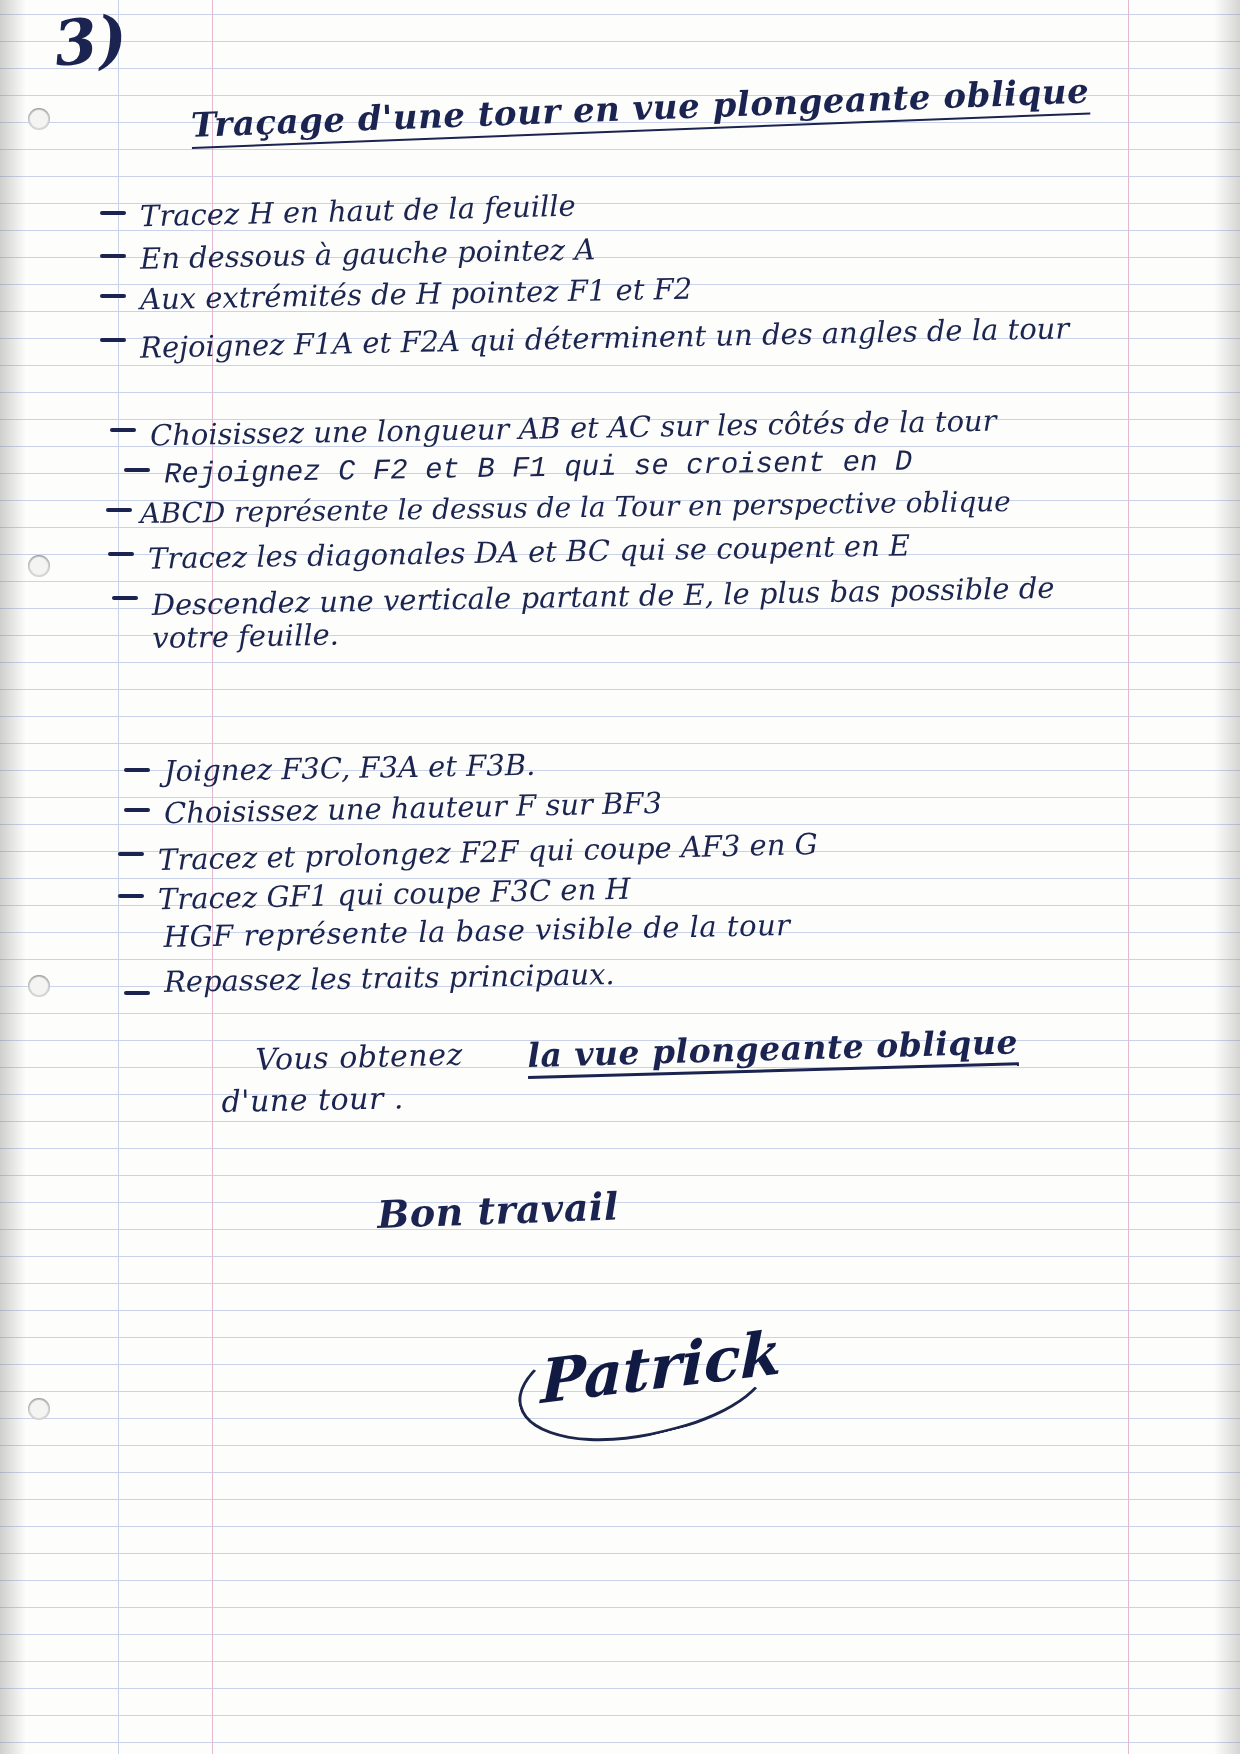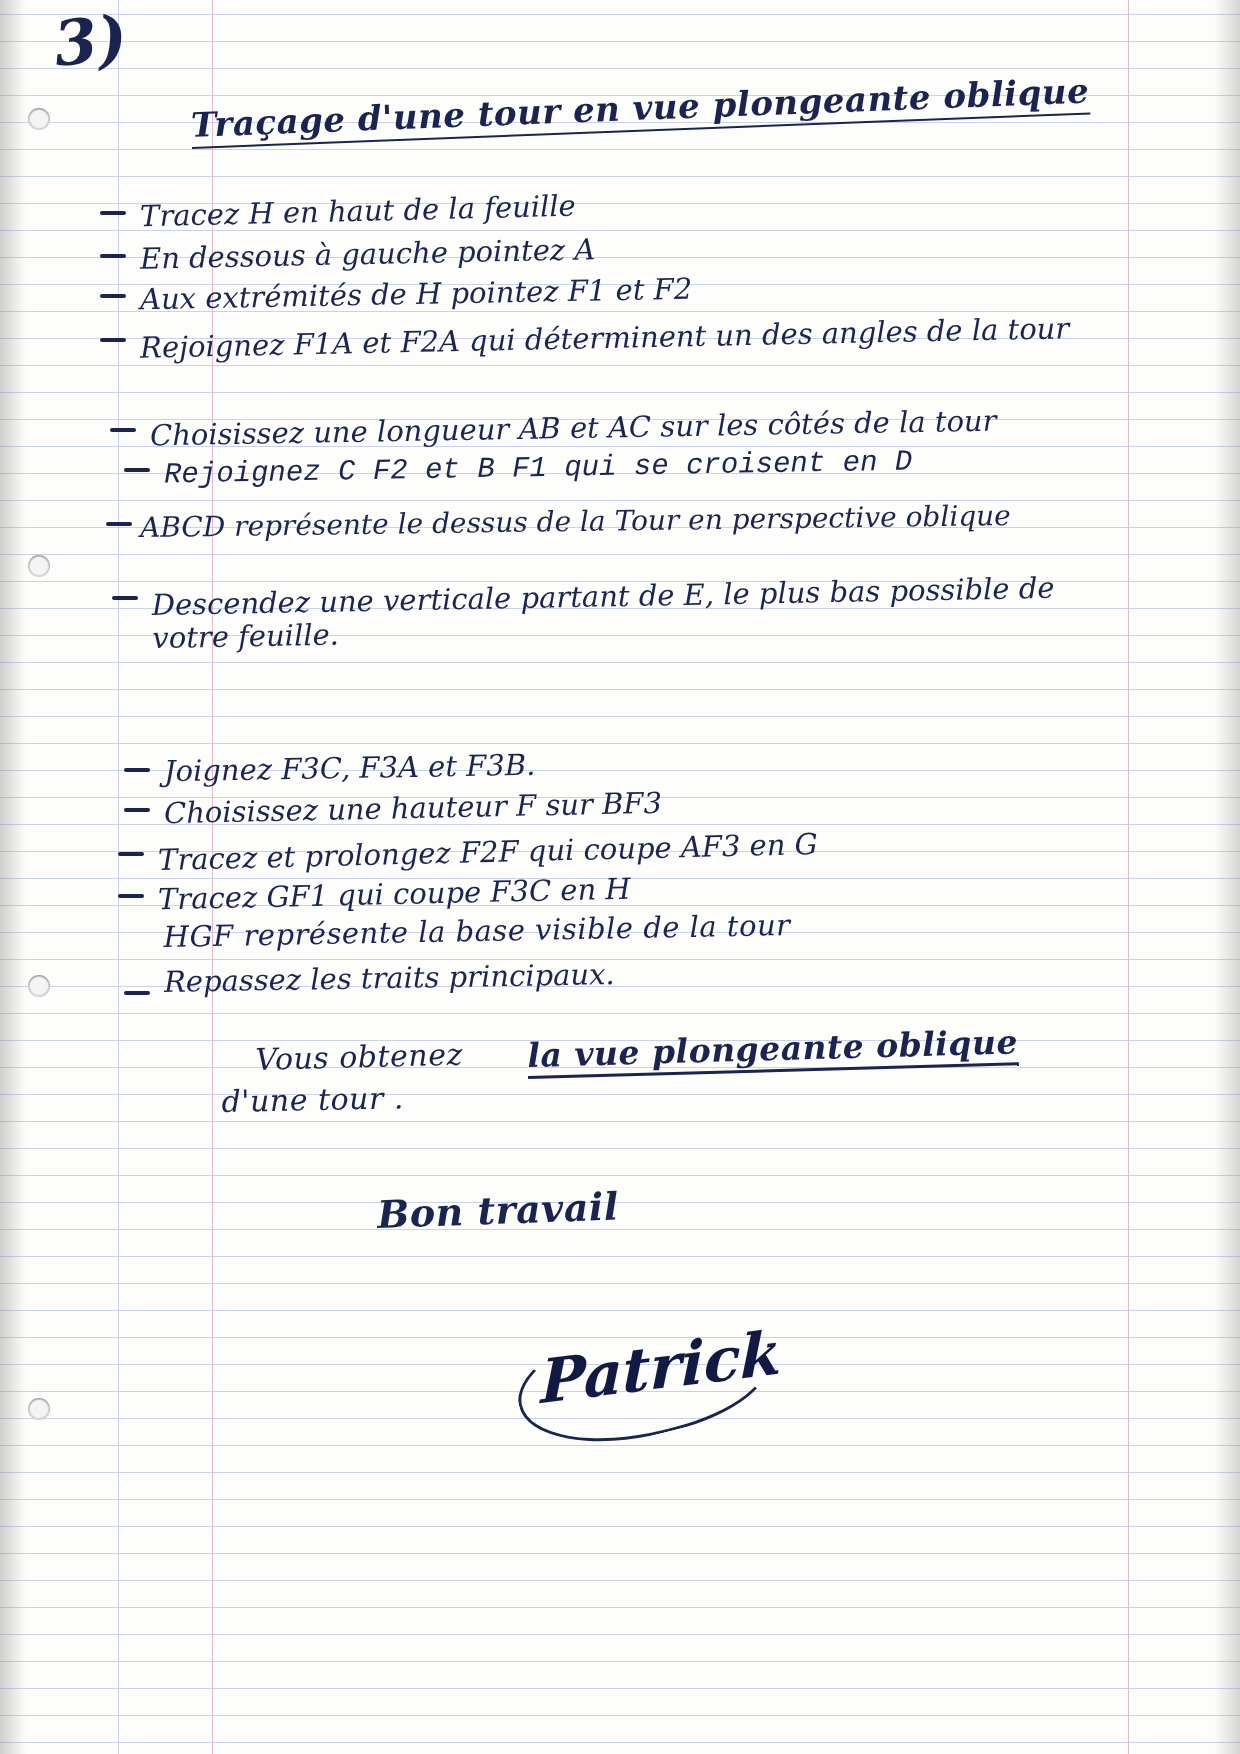--- a/index.html
+++ b/index.html
@@ -274,25 +274,29 @@
     <div class="bullet-row" style="left:110px; top:412px; width:1000px;">
       <span class="dash"></span>
       <span class="line-text" style="transform:rotate(-1.0deg); max-width:980px;">Choisissez une longueur AB et AC sur les côtés de la tour</span>
     </div>
 
     <div class="bullet-row" style="left:124px; top:452px;font-family:Liberation Mono, monospace;">
       <span class="dash"></span>
       <span class="line-text" style="transform:rotate(-1.0deg);">Rejoignez C F2 et B F1 qui se croisent en D</span>
     </div>
 
-    <div class="bullet-row" style="left:106px; top:506px; width:1010px;gap:8px;">
+    <div class="bullet-row" style="left:106px; top:492px; width:1010px;gap:8px;">
       <span class="dash"></span>
       <span class="line-text" style="transform:rotate(-0.8deg); max-width:1000px; font-size:28px;">ABCD représente le dessus de la Tour en perspective oblique</span>
     </div>
 
+    <div class="bullet-row" style="left:108px; top:536px;">
+      <span class="dash"></span>
+      <span class="line-text" style="transform:rotate(-1.0deg);">Tracez les diagonales DA et BC qui se coupent en E</span>
+    </div>
 
     <div class="bullet-row" style="left:112px; top:580px; width:1000px;">
       <span class="dash"></span>
       <span class="line-text" style="transform:rotate(-1.1deg); max-width:950px;">Descendez une verticale partant de E, le plus bas possible de votre feuille.</span>
     </div>
 
 
     <div class="bullet-row" style="left:124px; top:752px;">
       <span class="dash"></span>
       <span class="line-text" style="transform:rotate(-1.0deg);">Joignez F3C, F3A et F3B.</span>

